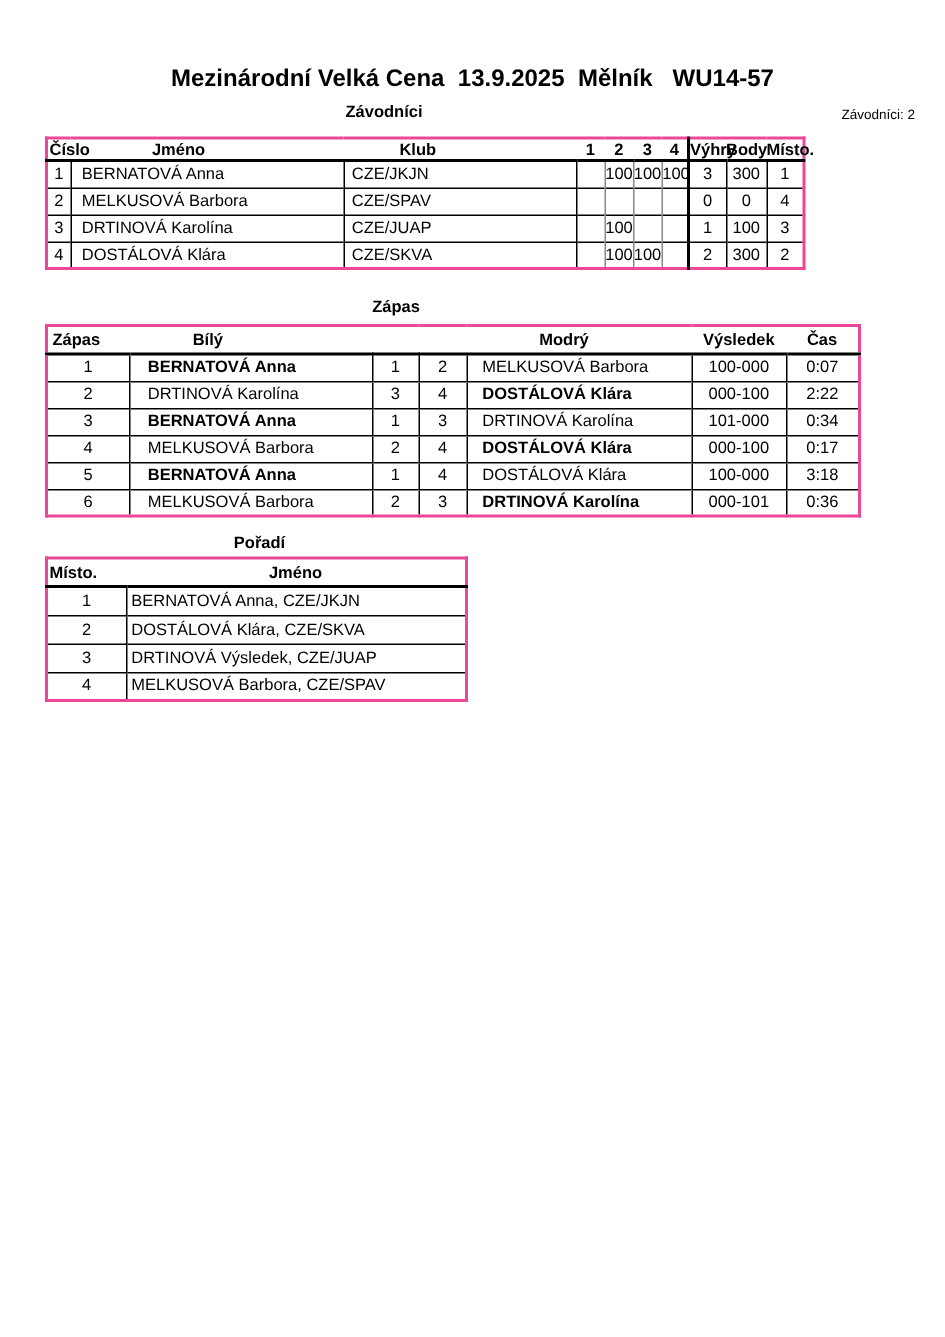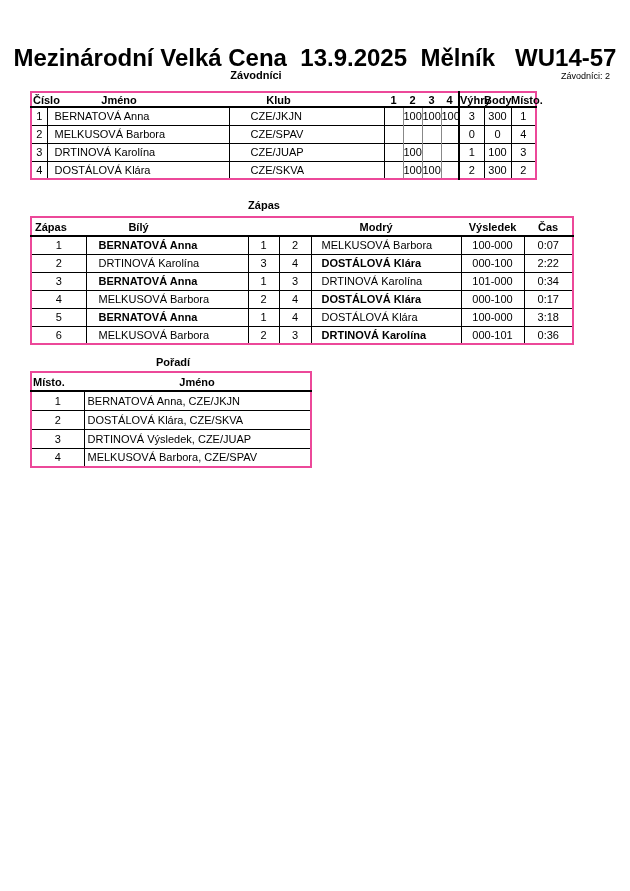--- a/index.html
+++ b/index.html
@@ -2,21 +2,21 @@
 <html><head>
 <meta charset="utf-8">
 <style>
   html,body { margin:0; padding:0; background:#ffffff; }
   .page {
     position:relative; width:630px; height:891px; background:#ffffff;
     font-family:"Liberation Sans", sans-serif; color:#000;
   }
   .title {
     position:absolute; top:44px; left:0; width:630px;
-    text-align:center; font-size:24px; font-weight:bold; white-space:pre;
+    text-align:center; font-size:16px; font-weight:bold; white-space:pre;
   }
   .sec-heading { position:absolute; font-size:11px; font-weight:bold; text-align:center; }
   .heading-zavodnici { top:69px;  left:106px; width:300px; }
   .heading-zapas     { top:199px; left:114px; width:300px; }
   .heading-poradi    { top:356px; left:23px;  width:300px; }
   .count-label { position:absolute; top:71px; right:20px; font-size:9px; }
 
   table {
     position:absolute; border-collapse:collapse; table-layout:fixed;
     font-size:11px; border:2px solid #ec4899;
@@ -27,21 +27,21 @@
 
   
   .t1 { left:30px; top:91px; width:505px; }
   .t1 thead tr { height:15px; }
   .t1 tbody tr { height:18px; }
   .t1 td.bl  { border-left:1px solid #000; }
   .t1 td.blg { border-left:1px solid #888; }
   .t1 td.bthick, .t1 th.bthick { border-left:2px solid #000; }
   .t1 .left { text-align:left; }
   .t1 td.name { padding-left:7px; }
-  .t1 td.club { padding-left:21px;margin-top:43px; }
+  .t1 td.club { padding-left:5px;margin-top:43px; }
   .t1 th.h-cislo { text-align:left; padding-left:1px; }
   .t1 th.h-jmeno { padding-right:38px; }
   .t1 th.h-klub  { padding-right:56px; }
 
   
   .t2 { left:30px; top:216px; width:542px; }
   .t2 thead tr { height:19px; }
   .t2 tbody tr { height:18px; }
   .t2 td.bl { border-left:1px solid #000; }
   .t2 .left { text-align:left; }

